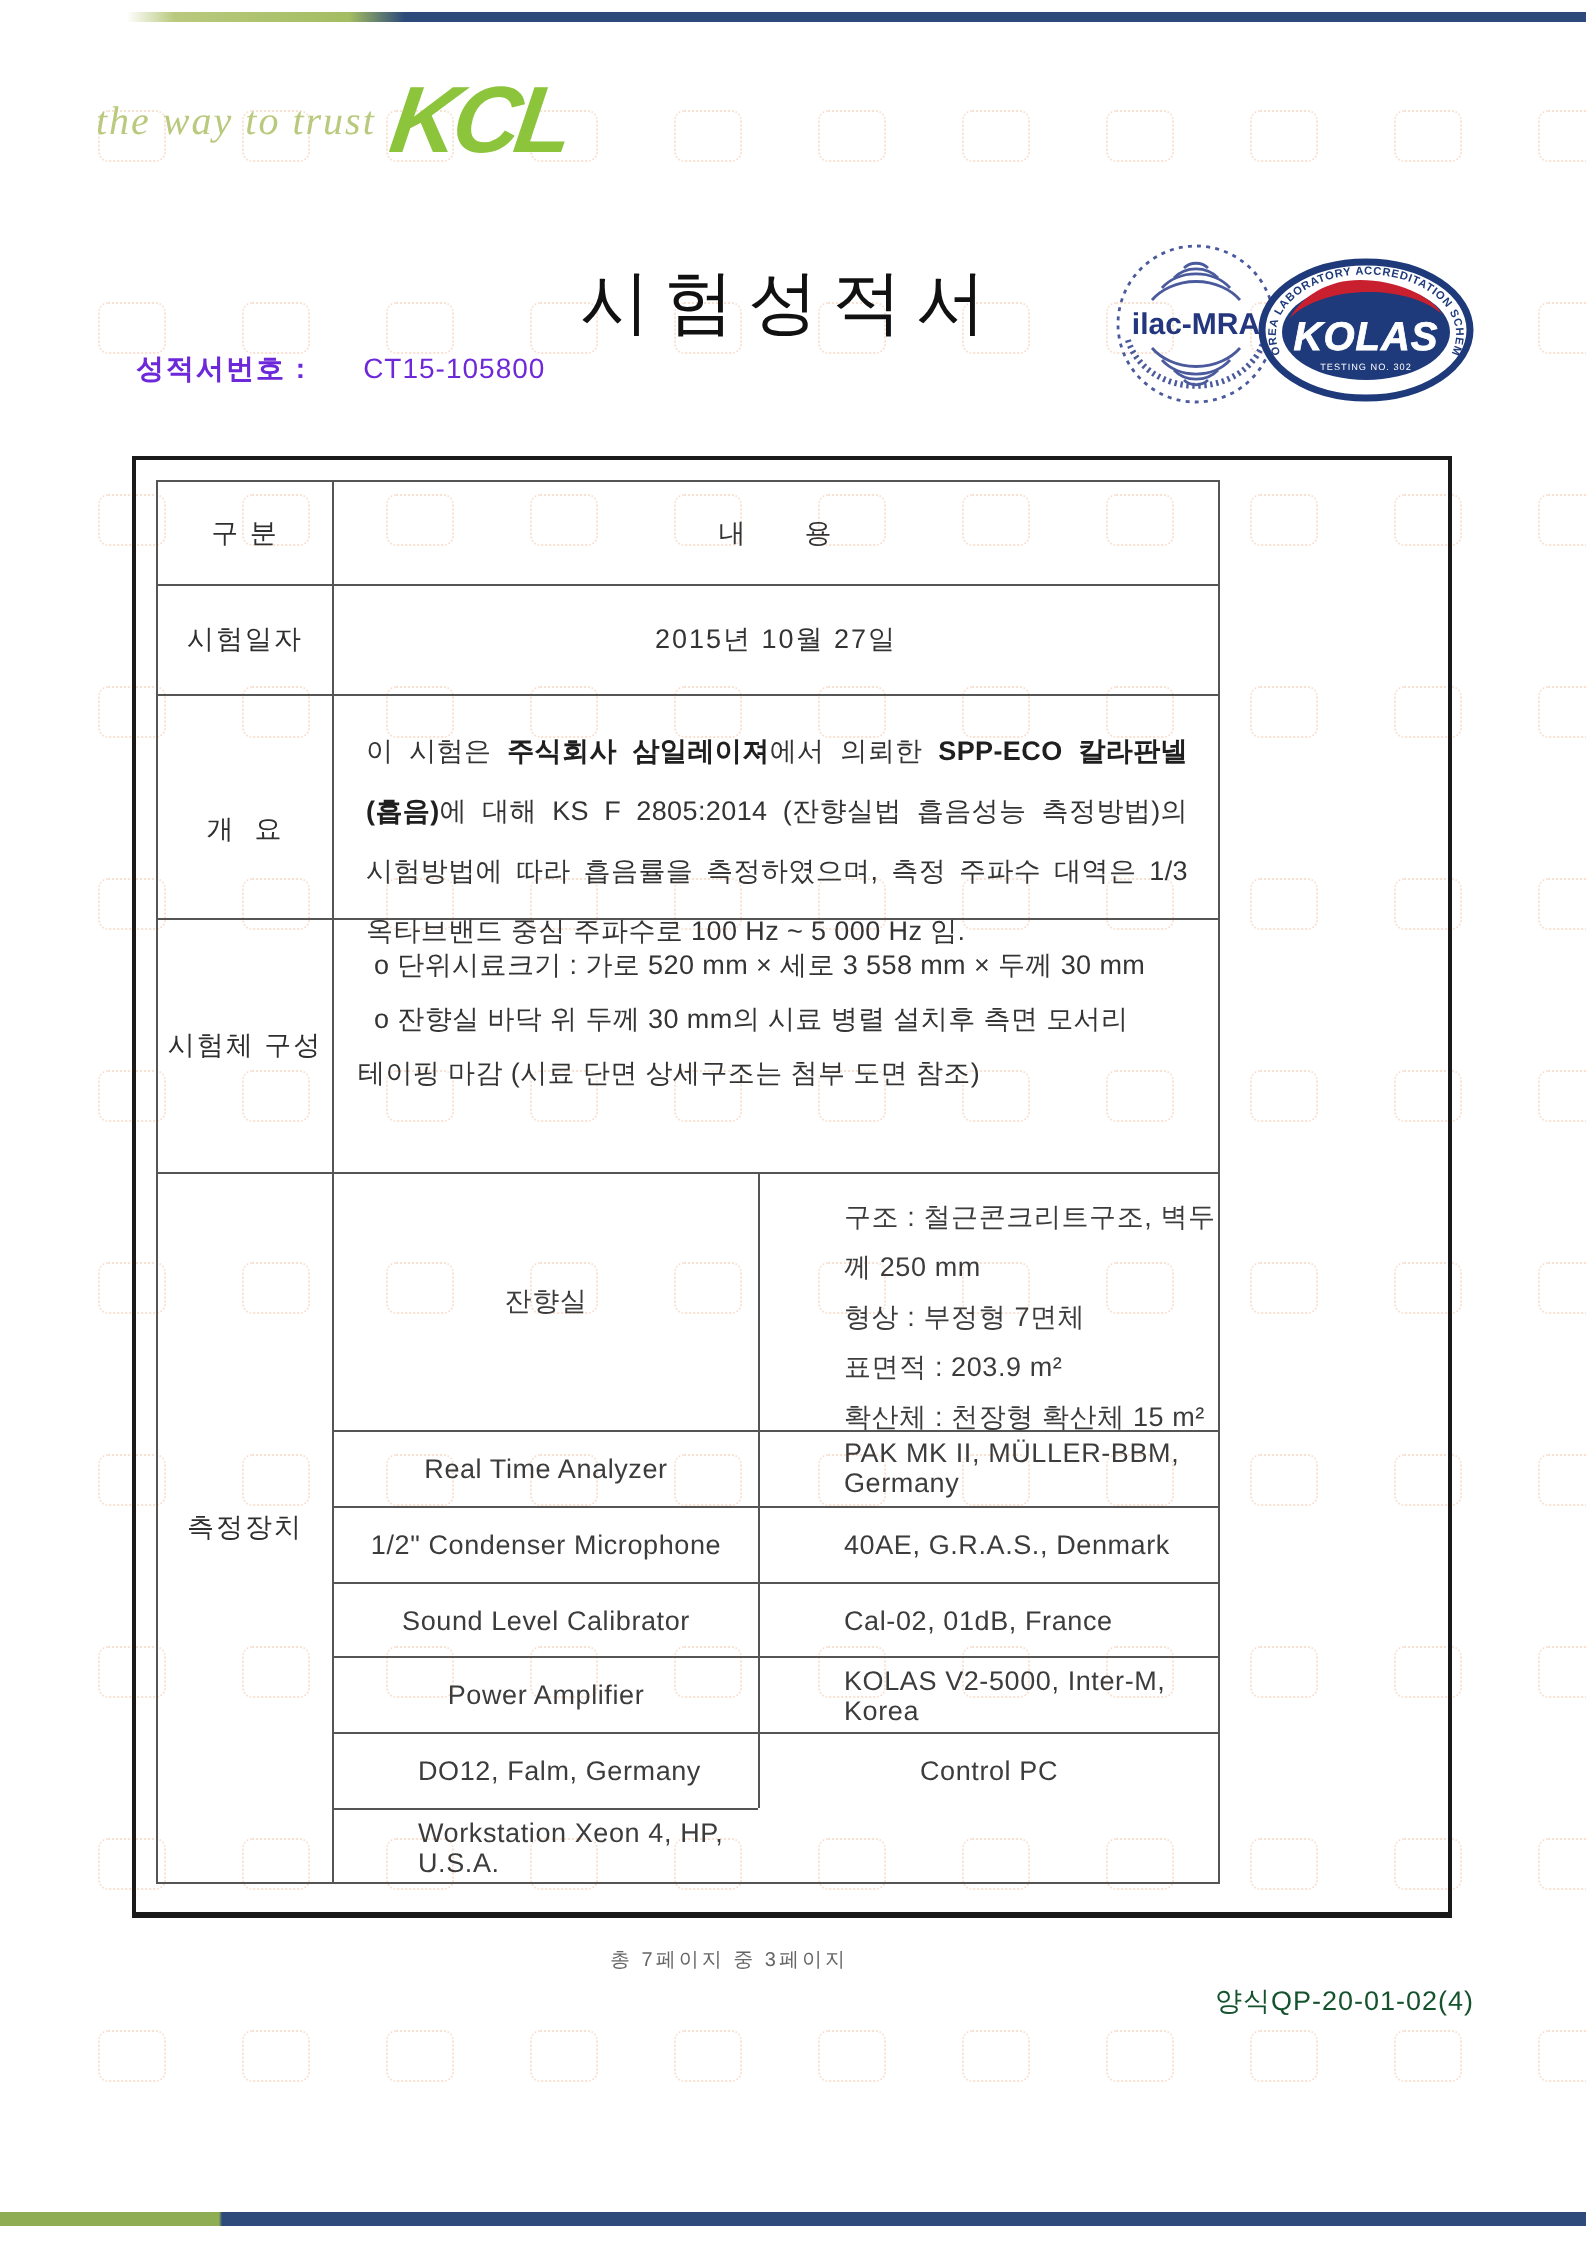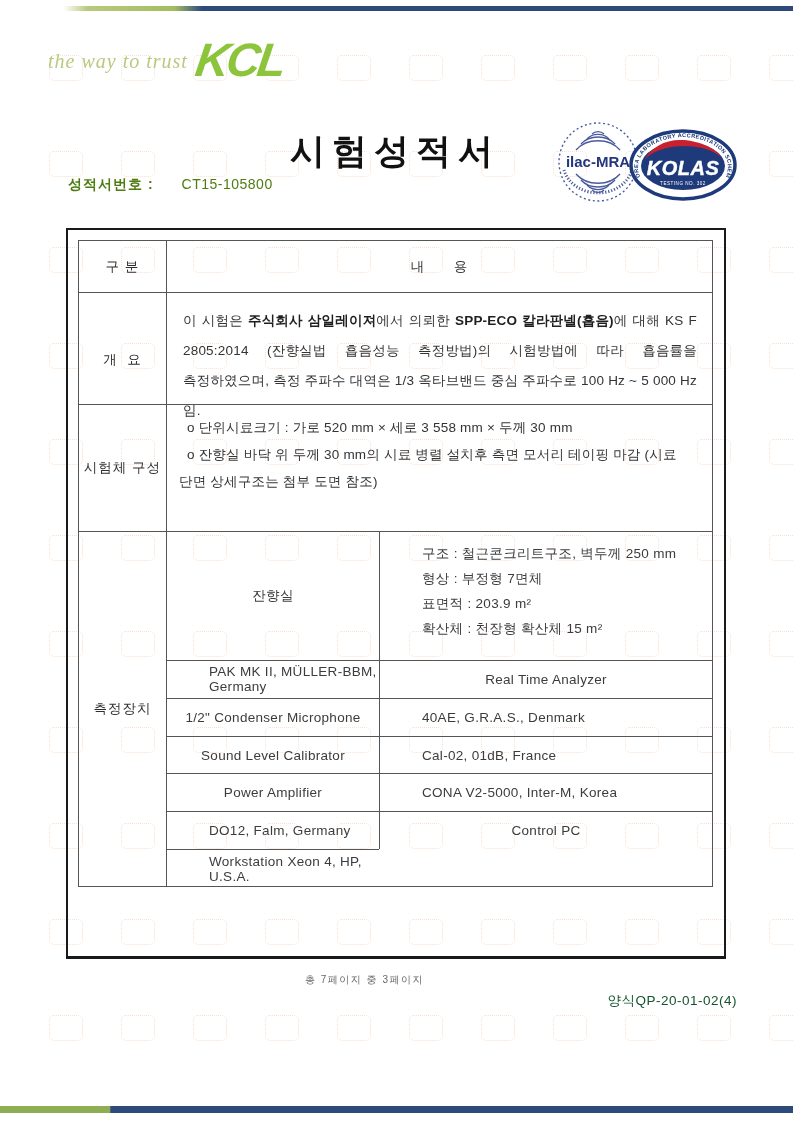--- a/index.html
+++ b/index.html
@@ -42,37 +42,37 @@
     font-style:italic;font-size:20px;color:var(--tagline-green);
     margin-top:14px;letter-spacing:1px;
   }
   .logo-brand{
     font-size:47px;font-weight:800;font-style:italic;color:var(--accent-green);
     letter-spacing:-3px;transform:skewX(-8deg);margin-left:8px;line-height:1;
   }
   
   .doc-title{
     position:absolute;left:170px;top:128px;width:450px;text-align:center;
-    font-size:35px;font-weight:bold;letter-spacing:7px;color:#111;z-index:2;
+    font-size:35px;font-weight:normal;letter-spacing:7px;color:#111;z-index:2;
   }
   .report-no{
     position:absolute;left:68px;top:176px;z-index:2;display:flex;gap:28px;
-    font-size:14px;color:#4d7c0f;
+    font-size:14px;color:#6d28d9;
   }
   .report-no .lbl{font-weight:600;letter-spacing:1px;}
   .report-no .val{letter-spacing:0.5px;}
   .cert-logos{position:absolute;left:556px;top:120px;z-index:2;display:flex;}
   .kolas{margin-left:-12px;margin-top:8px;}
   
   .outer-box{
     position:absolute;left:66px;top:228px;width:660px;height:731px;
     border:2px solid var(--border-dark);border-bottom-width:3px;z-index:1;background:transparent;
   }
   .tbl{
-    position:absolute;left:78px;top:240px;width:635px;z-index:2;
+    position:absolute;left:78px;top:240px;width:532px;z-index:2;
     border:1px solid var(--border-gray);background:transparent;
     font-size:13.5px;color:#343434;
   }
   .trow{display:grid;grid-template-columns:87px 1fr;}
   .trow + .trow{border-top:1px solid var(--border-gray);}
   .r-header{height:51px;}
   .r-date{height:55px;}
   .r-overview{height:112px;}
   .r-specimen{height:127px;}
   .r-equipment{height:355px;display:block;}
@@ -299,20 +299,24 @@
 
 <div class="outer-box"></div>
 
 <div class="tbl">
 
   <div class="trow r-header">
     <div class="cell lab">구 분</div>
     <div class="cell content center">내      용</div>
   </div>
 
+  <div class="trow r-date">
+    <div class="cell lab">시험일자</div>
+    <div class="cell content center">2015년 10월 27일</div>
+  </div>
 
   <div class="trow r-overview">
     <div class="cell lab">개  요</div>
     <div class="cell content">
       <div class="overview-text" id="overview-text"><span>이 시험은 </span><span class="b">주식회사 삼일레이져</span><span>에서 의뢰한 </span><span class="b">SPP-ECO 칼라판넬(흡음)</span><span>에 대해 KS F 2805:2014 (잔향실법 흡음성능 측정방법)의 시험방법에 따라 흡음률을 측정하였으며, 측정 주파수 대역은 1/3 옥타브밴드 중심 주파수로 100 Hz ~ 5 000 Hz 임.</span></div>
     </div>
   </div>
 
   <div class="trow r-specimen">
     <div class="cell lab">시험체 구성</div>
@@ -330,28 +334,28 @@
       <div class="cell eq-label">측정장치</div>
       <div class="cell eq-value reverb">
         <div class="reverb-lines" id="reverb-lines">
             <div>구조 : 철근콘크리트구조, 벽두께 250 mm</div>
             <div>형상 : 부정형 7면체</div>
             <div>표면적 : 203.9 m²</div>
             <div>확산체 : 천장형 확산체 15 m²</div>
           </div>
       </div>
 
-    <div class="cell eq-value bt">PAK MK II, MÜLLER-BBM, Germany</div>
-        <div class="cell eq-name bt">Real Time Analyzer</div>
+    <div class="cell eq-name bt">Real Time Analyzer</div>
+        <div class="cell eq-value bt">PAK MK II, MÜLLER-BBM, Germany</div>
         <div class="cell eq-name bt">1/2" Condenser Microphone</div>
         <div class="cell eq-value bt">40AE, G.R.A.S., Denmark</div>
         <div class="cell eq-name bt">Sound Level Calibrator</div>
         <div class="cell eq-value bt">Cal-02, 01dB, France</div>
         <div class="cell eq-name bt">Power Amplifier</div>
-        <div class="cell eq-value bt">CONA V2-5000, Inter-M, Korea</div>
+        <div class="cell eq-value bt">KOLAS V2-5000, Inter-M, Korea</div>
         <div class="cell eq-value bt">DO12, Falm, Germany</div>
         <div class="cell eq-name bt">Control PC</div>
         <div class="cell eq-value bt">Workstation Xeon 4, HP, U.S.A.</div>
       </div>
   </div>
 </div>
 
 <div class="page-info">총 7페이지 중 3페이지</div>
 <div class="form-no">양식QP-20-01-02(4)</div>
 

